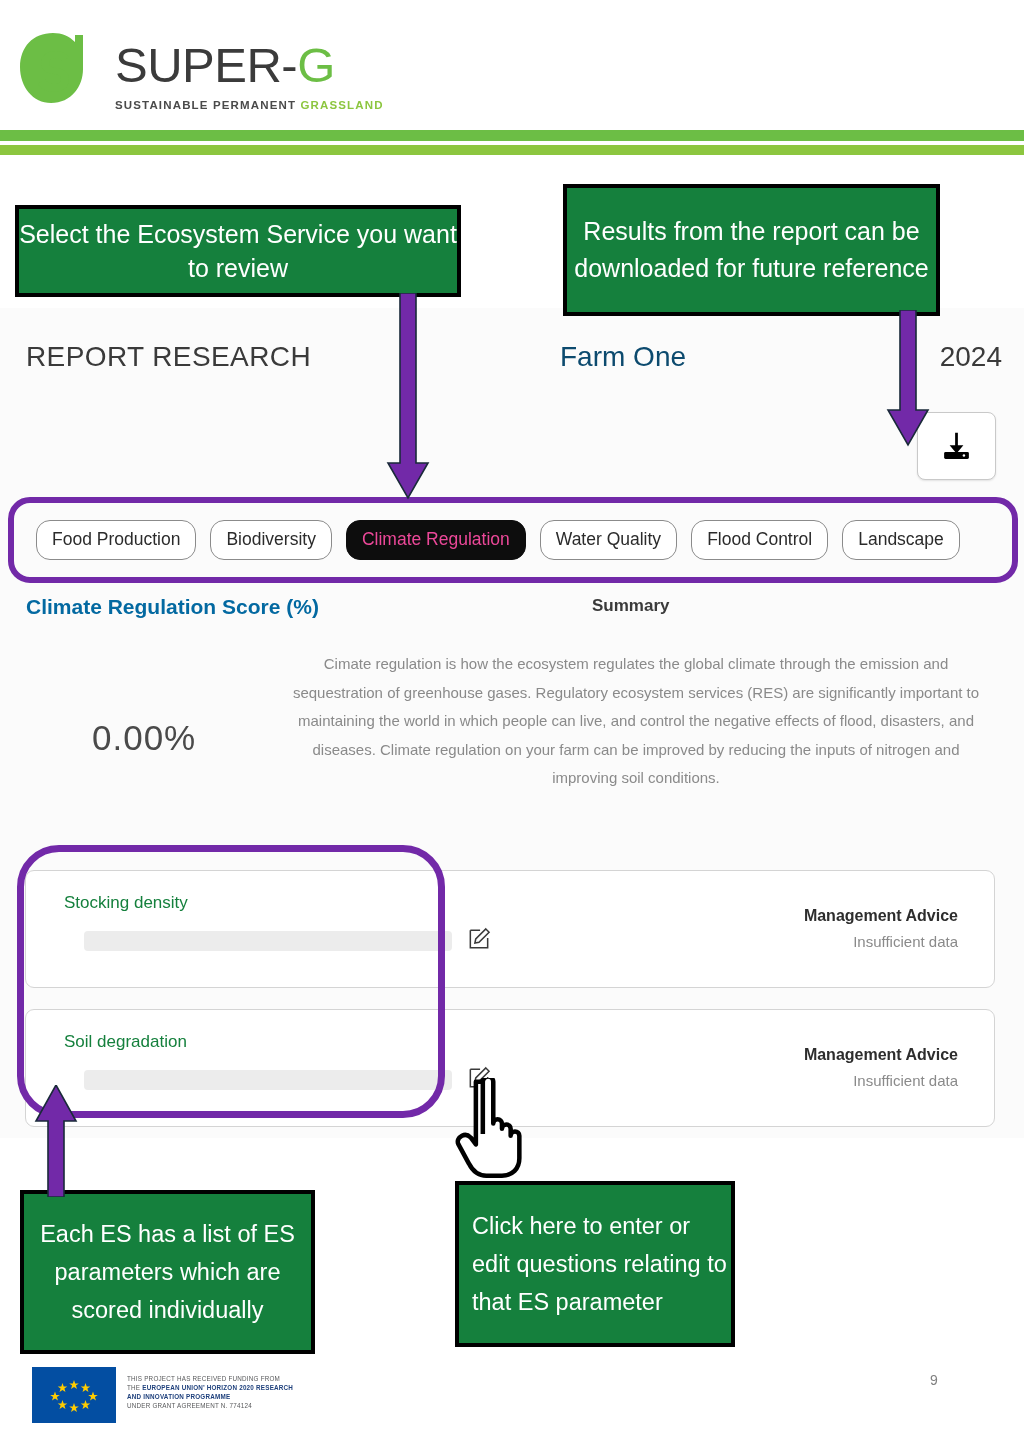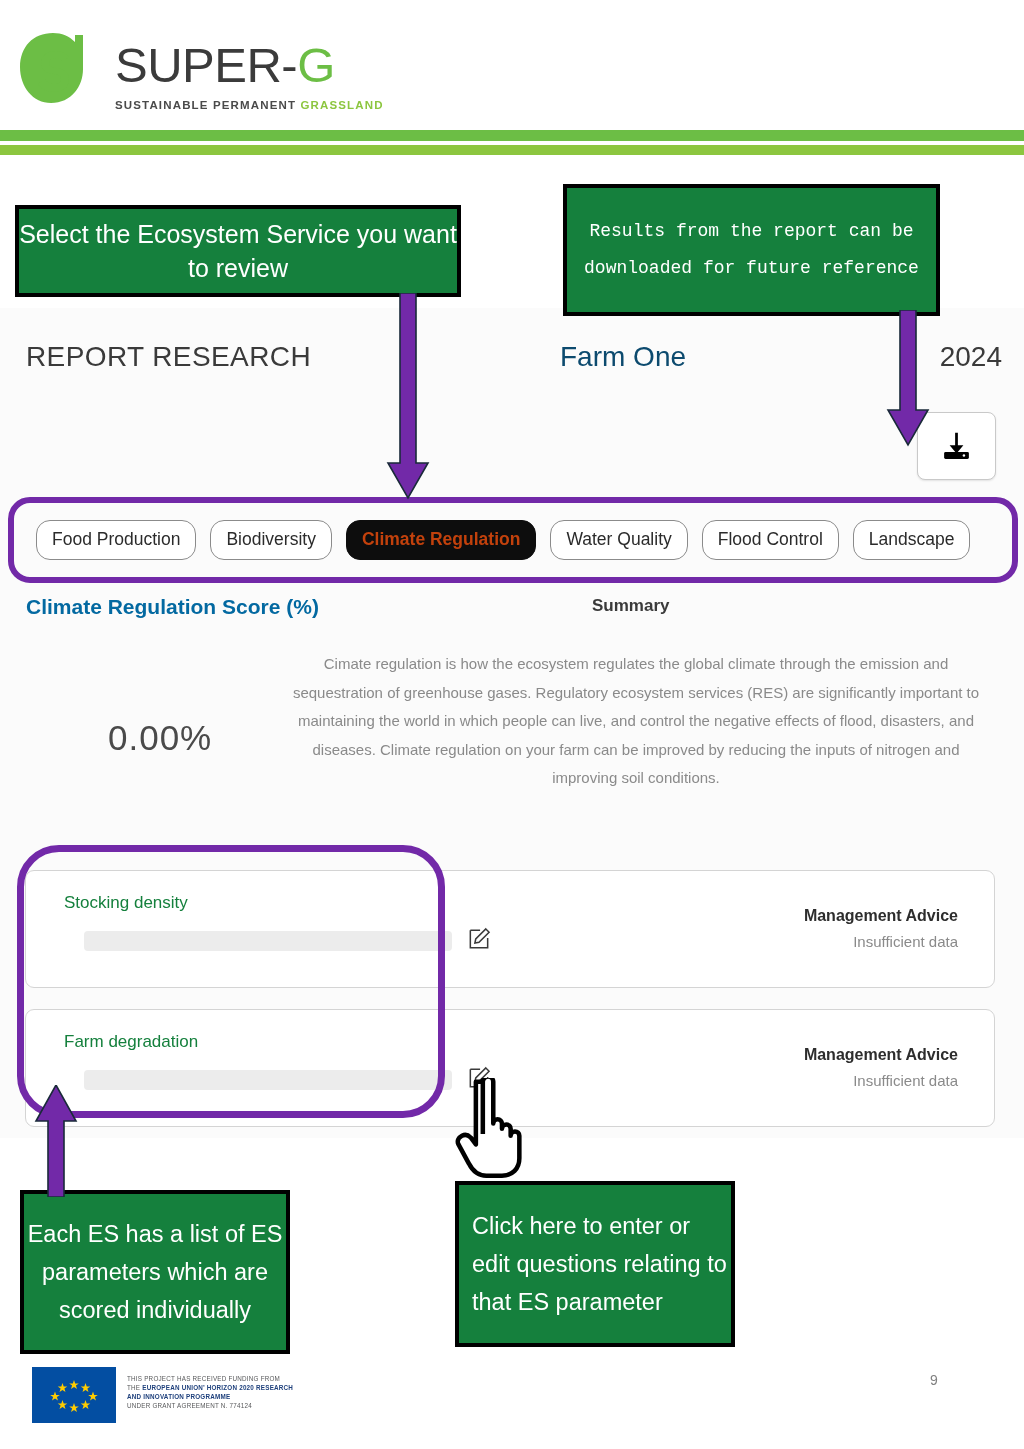--- a/index.html
+++ b/index.html
@@ -67,36 +67,36 @@
     position: absolute; left: 14px; top: 506px; width: 998px; height: 68px;
     display: flex; align-items: center; gap: 14px; padding: 0 22px;
     background: #fbfbfb;
   }
   .tab {
     border: 1.4px solid #8b8b8b; border-radius: 14px;
     background: #ffffff; color: #2b2b2b;
     font-size: 17.5px; padding: 8px 15px 9px; white-space: nowrap;
     font-family: "Liberation Sans", sans-serif;
   }
-  .tab.active { background: #0d0d0d; color: #c2410c; border-color: #0d0d0d; font-weight: bold; }
+  .tab.active { background: #0d0d0d; color: #ec4899; border-color: #0d0d0d; font-weight: normal; }
 
   
   .hl-tabs {
     position: absolute; left: 8px; top: 497px; width: 1010px; height: 86px;
     border: 6px solid #7229a8; border-radius: 22px; pointer-events: none;
   }
 
   
   .score-label {
     position: absolute; left: 26px; top: 595px;
     font-size: 21px; color: #0369a1; font-weight: bold;
   }
   .score-value {
     position: absolute; left: 92px; top: 718px;
-    font-size: 35px; color: #4a4a4a; letter-spacing: 1px; margin-left: 16px;
+    font-size: 35px; color: #4a4a4a; letter-spacing: 1px;
   }
   .summary-label {
     position: absolute; left: 592px; top: 596px;
     font-size: 17px; color: #3a3a3a; font-weight: bold;
   }
   .summary-text {
     position: absolute; left: 286px; top: 650px; width: 700px;
     font-size: 15px; line-height: 28.5px; color: #8a8a8a;
     text-align: center;
   }
@@ -134,22 +134,22 @@
     border: 7px solid #7229a8; border-radius: 42px; pointer-events: none;
   }
 
   
   .callout {
     position: absolute; background: #15803d; border: 4px solid #000000;
     color: #ffffff; display: flex; align-items: center; justify-content: center;
     text-align: center; font-family: "Liberation Sans", sans-serif;
   }
   .callout.c-tabs   { left: 15px;  top: 205px;  width: 446px; height: 92px;  font-size: 25px; line-height: 34px; }
-  .callout.c-dl     { left: 563px; top: 184px;  width: 377px; height: 132px; font-size: 18px; line-height: 37px; font-family: Liberation Mono, monospace; }
-  .callout.c-params { left: 20px;  top: 1190px; width: 270px; height: 164px; font-size: 23.5px; line-height: 38px; }
+  .callout.c-dl     { left: 563px; top: 184px;  width: 377px; height: 132px; font-size: 25px; line-height: 37px; }
+  .callout.c-params { left: 20px;  top: 1190px; width: 295px; height: 164px; font-size: 23.5px; line-height: 38px; }
   .callout.c-edit   { left: 455px; top: 1181px; width: 280px; height: 166px; font-size: 23.5px; line-height: 38px;
                       justify-content: flex-start; text-align: left; padding-left: 13px; }
 
   
   .arrow { position: absolute; pointer-events: none; }
 
   
   .cursor { position: absolute; left: 455px; top: 1078px; width: 80px; height: 112px; pointer-events: none; }
 
   
@@ -230,21 +230,21 @@
     <svg width="26" height="26" viewBox="0 0 24 24" fill="none" stroke="#3a3a3a" stroke-width="1.4">
       <path d="M4 4 h9 M4 4 v16 h16 v-9"></path>
       <path d="M18.3 2.7 l3 3 l-9.3 9.3 l-3.8 .8 l .8 -3.8 z" fill="none"></path>
     </svg>
   </div>
   <div class="advice-title">Management Advice</div>
   <div class="advice-value">Insufficient data</div>
 </div>
 
 <div class="param-row r2">
-  <div class="param-name">Farm degradation</div>
+  <div class="param-name">Soil degradation</div>
   <div class="param-bar"></div>
   <div class="edit-icon">
     <svg width="26" height="26" viewBox="0 0 24 24" fill="none" stroke="#3a3a3a" stroke-width="1.4">
       <path d="M4 4 h9 M4 4 v16 h16 v-9"></path>
       <path d="M18.3 2.7 l3 3 l-9.3 9.3 l-3.8 .8 l .8 -3.8 z" fill="none"></path>
     </svg>
   </div>
   <div class="advice-title">Management Advice</div>
   <div class="advice-value">Insufficient data</div>
 </div>

